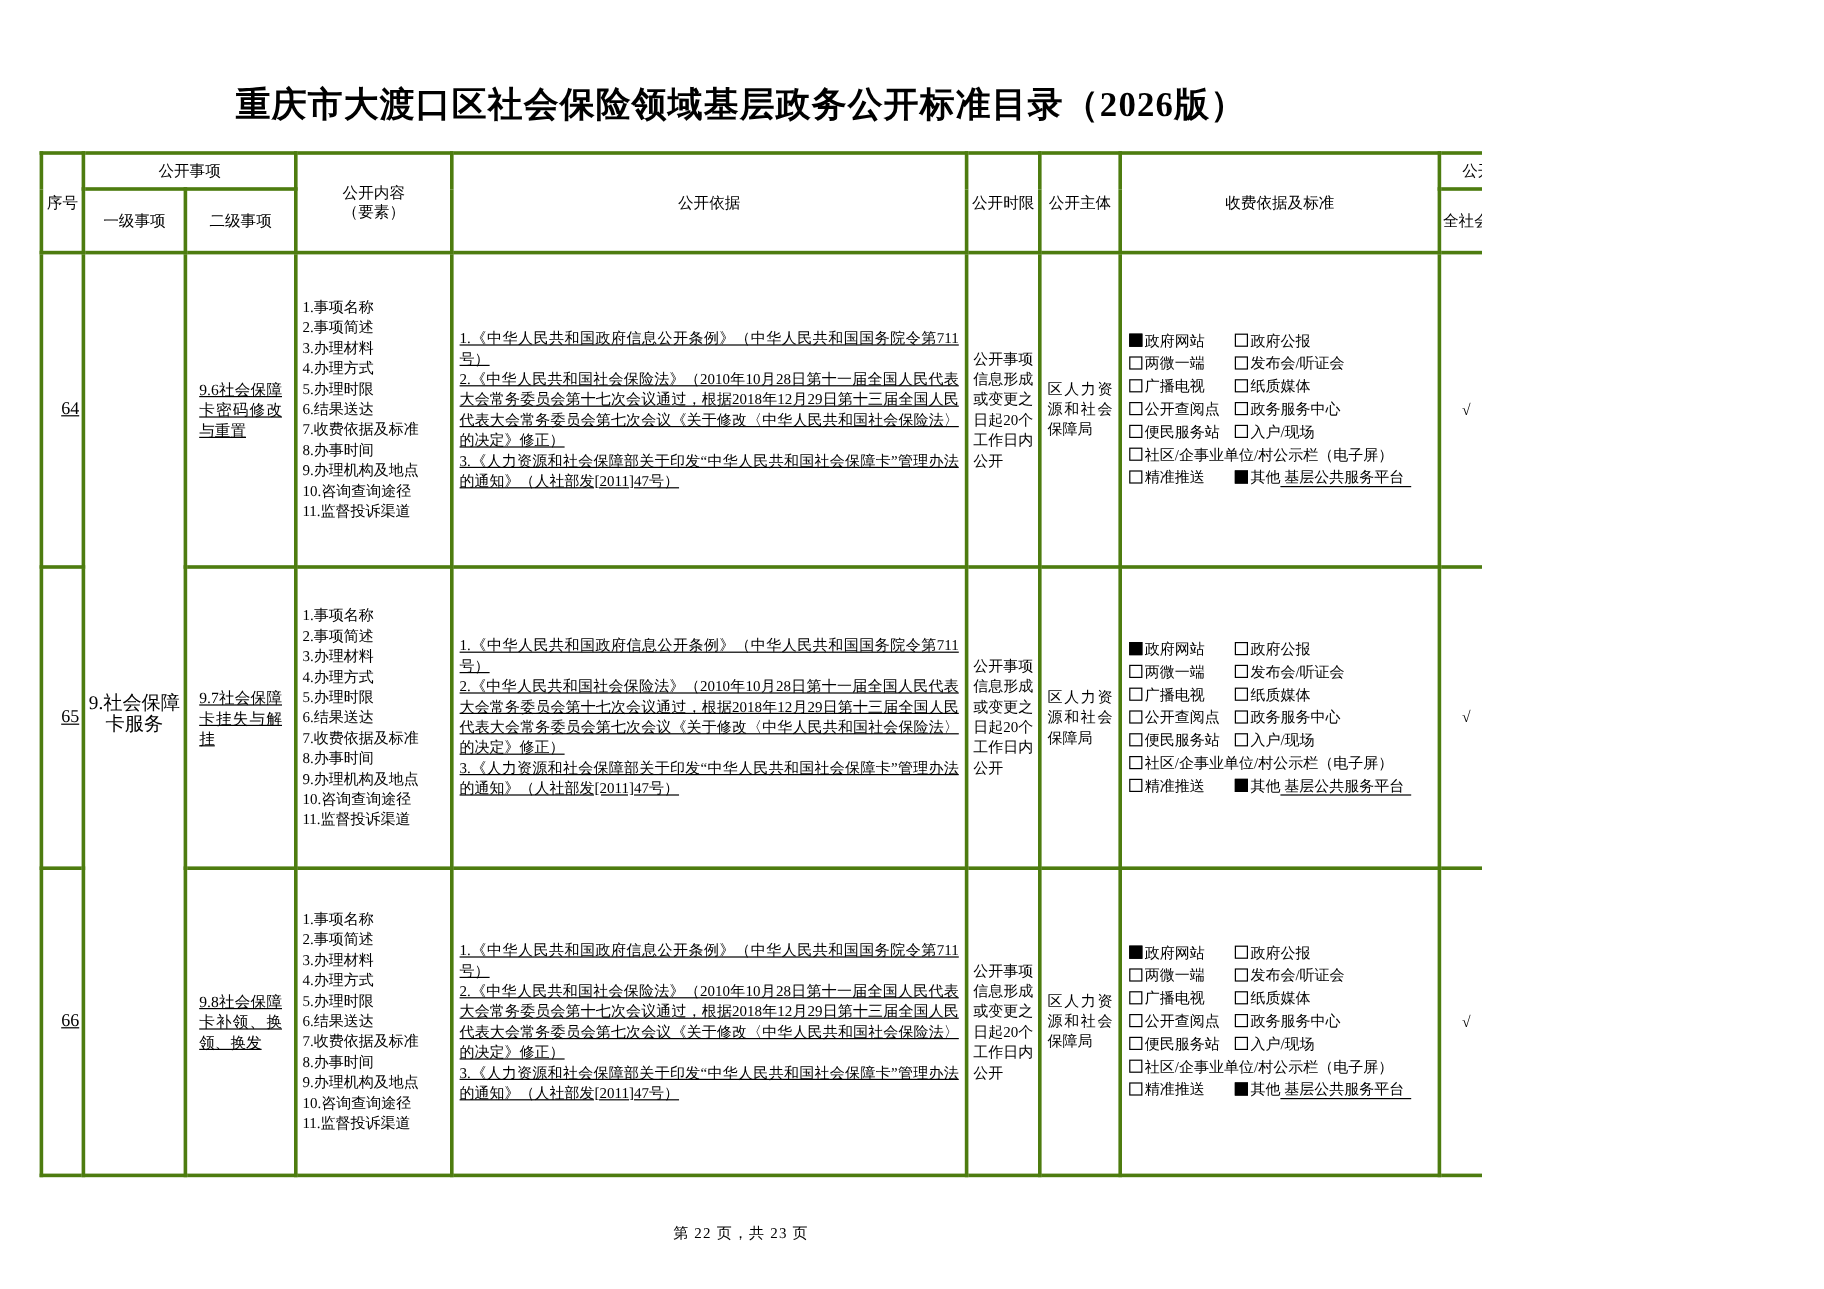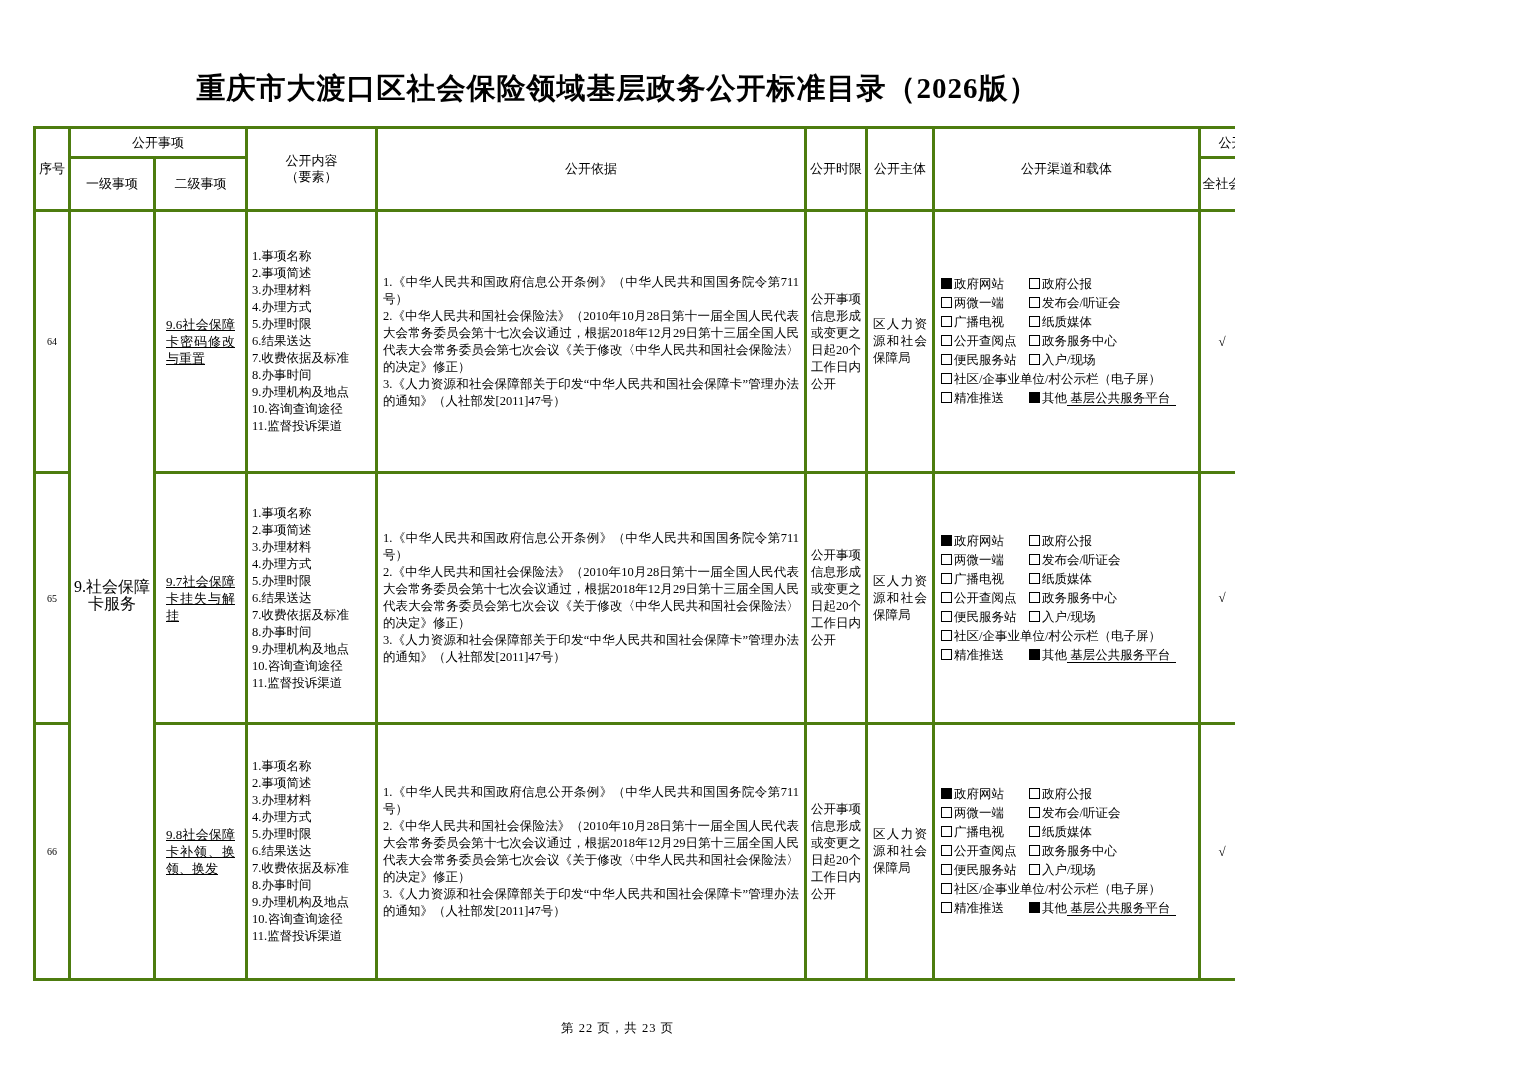--- a/index.html
+++ b/index.html
@@ -43,26 +43,26 @@
     padding: 1px;
   }
   tr.h1 { height: 30px; }
   tr.h2 { height: 53px; }
   th.wrap { white-space: pre-line; }
 
   tbody tr:nth-child(1) { height: 262px; }
   tbody tr:nth-child(2) { height: 251px; }
   tbody tr:nth-child(3) { height: 256px; }
 
-  td.seq   { text-align: center; font-size: 10px; }
+  td.seq   { text-align: right; font-size: 15px; text-decoration: underline; }
   td.l1    { text-align: center; font-size: 16px; line-height: 17px; padding: 2px 1px; }
   td.l2    { font-size: 13px; line-height: 17px; text-align: justify; padding: 2px 10px; text-decoration: underline; }
   td.content { font-size: 12.5px; padding: 2px 1px 2px 4px; }
   td.content .line { line-height: 17px; white-space: nowrap; }
-  td.basis { font-size: 12.5px; padding: 3px 5px; text-align: justify; }
+  td.basis { font-size: 12.5px; padding: 3px 5px; text-align: justify; text-decoration: underline; }
   td.basis .line { line-height: 17px; }
   td.time  { font-size: 12.5px; line-height: 17px; text-align: justify; padding: 2px 4px; }
   td.subject { font-size: 12.5px; line-height: 17px; text-align: justify; padding: 2px 5px; }
   td.channels { font-size: 12.5px; padding: 2px 1px 2px 6px; font-family: Liberation Serif, serif; }
   .ch-line { line-height: 19px; white-space: nowrap; }
   .ch-line .ch-item:first-child { display: inline-block; min-width: 88px; }
   .cbx {
     display: inline-block;
     width: 11px; height: 11px;
     border: 1px solid #000;
@@ -106,21 +106,21 @@
     </colgroup>
     <thead>
       <tr class="h1">
         <th rowspan="2">序号</th>
         <th colspan="2">公开事项</th>
         <th rowspan="2" class="wrap">公开内容
 （要素）</th>
         <th rowspan="2">公开依据</th>
         <th rowspan="2" class="wrap">公开时限</th>
         <th rowspan="2" class="wrap">公开主体</th>
-        <th rowspan="2">公开渠道和载体</th>
+        <th rowspan="2">收费依据及标准</th>
         <th colspan="2">公开对象</th>
         <th colspan="2">公开方式</th>
         <th colspan="2">公开层级</th>
       </tr>
       <tr class="h2">
         <th>一级事项</th>
         <th>二级事项</th>
         <th>全社会</th>
         <th>特定群体</th>
         <th>主动公开</th>

